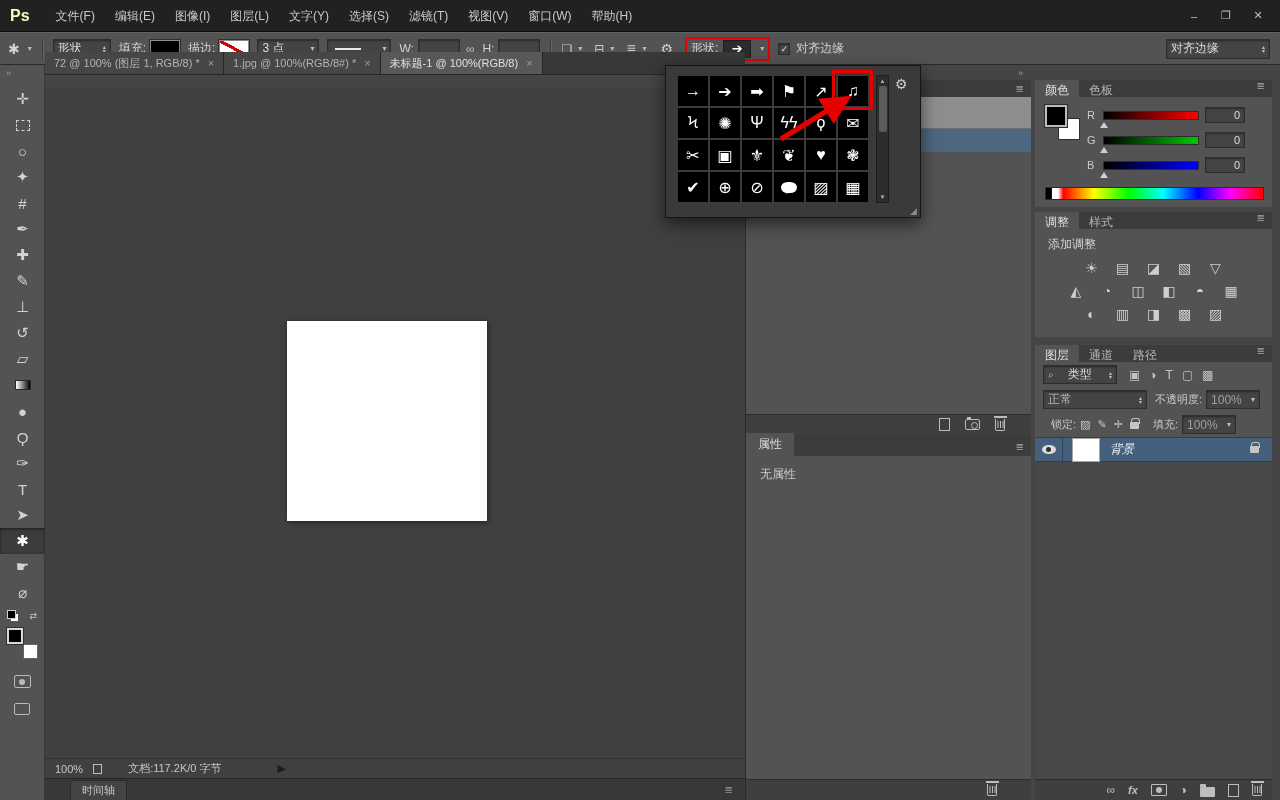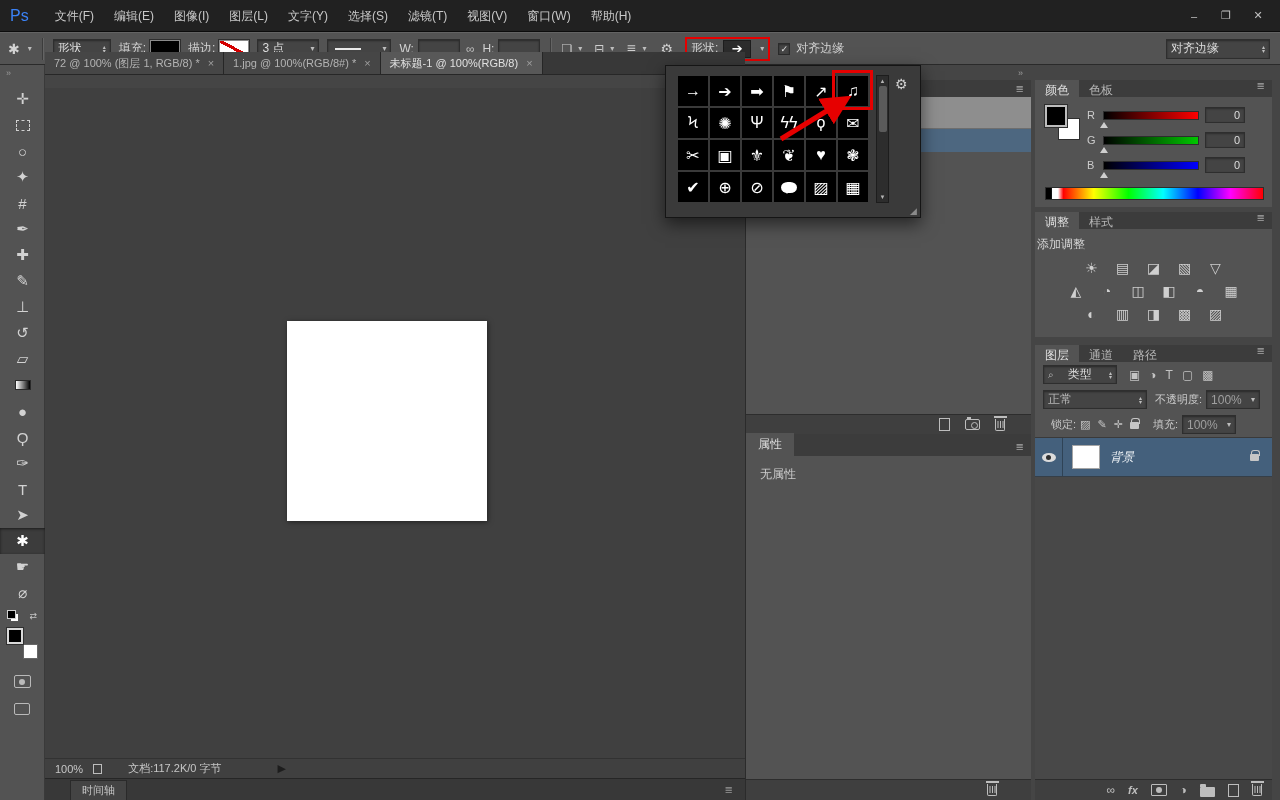--- a/index.html
+++ b/index.html
@@ -2,21 +2,21 @@
 <html><head>
 <meta charset="utf-8">
 <style>
   *{margin:0;padding:0;box-sizing:border-box}
   html,body{width:1280px;height:800px;overflow:hidden;background:#454545;
     font-family:"Liberation Sans","DejaVu Sans",sans-serif}
   #app{position:relative;width:1280px;height:800px;background:#454545;color:#d6d6d6;font-size:12px}
 
   
   .menubar{position:absolute;top:0;left:0;width:1280px;height:32px;background:#212121;display:flex;align-items:center;border-bottom:1px solid #0c0c0c}
-  .ps-logo{color:#3b82f6;font-weight:normal;font-size:16px;margin:0 16px 0 10px}
+  .ps-logo{color:#fef9c3;font-weight:bold;font-size:16px;margin:0 16px 0 10px}
   .menu-items{display:flex}
   .menu-item{padding:0 10px;line-height:32px;color:#c9c9c9;font-size:12px;cursor:default}
   .win-controls{margin-left:auto;display:flex;margin-right:6px}
   .win-btn{width:32px;height:20px;display:flex;align-items:center;justify-content:center;color:#c0c0c0;font-size:11px}
 
   
   .options-bar{position:absolute;top:32px;left:0;width:1280px;height:33px;background:#535353;border-top:1px solid #636363;border-bottom:1px solid #2a2a2a;display:flex;align-items:center;color:#d3d3d3}
   .ob-group{display:flex;align-items:center;gap:4px;margin-left:8px;white-space:nowrap}
   .ob-sep{width:1px;height:22px;background:#3c3c3c;box-shadow:1px 0 0 #646464;margin-left:10px}
   .ob-label{font-size:12px;color:#d3d3d3}
@@ -99,37 +99,37 @@
   .csw-bg{position:absolute;left:13px;top:13px;width:22px;height:22px;background:#fff;border:1px solid #2e2e2e}
   .csw-fg{position:absolute;left:0;top:0;width:22px;height:22px;background:#000;border:2px solid #bdbdbd;box-shadow:0 0 0 1px #2e2e2e}
   .ch-row{position:absolute;left:52px;display:flex;align-items:center;gap:6px}
   .ch-label{width:10px;font-size:11px;color:#cccccc}
   .ch-track{width:96px;height:9px;border:1px solid #2d2d2d;position:relative}
   .ch-handle{position:absolute;left:-4px;bottom:-9px;width:0;height:0;border:4px solid transparent;border-bottom:6px solid #cfcfcf}
   .ch-value{width:40px;height:16px;background:#444;border:1px solid #2e2e2e;box-shadow:inset 0 1px 2px rgba(0,0,0,.35);font-size:11px;color:#dddddd;display:flex;align-items:center;justify-content:flex-end;padding-right:4px}
   .spectrum{position:absolute;left:10px;right:8px;bottom:7px;height:13px;border:1px solid #2d2d2d;
     background:linear-gradient(90deg,#000 0%,#000 2.5%,#fff 3%,#fff 5.5%,#f00 8%,#ff0 22%,#0f0 38%,#0ff 54%,#00f 70%,#f0f 85%,#f00 100%)}
   .adj-body{height:108px;background:#535353}
-  .adj-title{padding:7px 2px 2px;font-size:12px;color:#d5d5d5}
+  .adj-title{padding:7px 13px 2px;font-size:12px;color:#d5d5d5}
   .adj-row{display:flex;justify-content:center;gap:9px;margin-top:3px}
   .adj-icon{width:22px;height:20px;display:flex;align-items:center;justify-content:center;font-size:14px;color:#cfcfcf}
   .layers-panel{flex:1;display:flex;flex-direction:column}
   .layers-body{flex:1;background:#535353;display:flex;flex-direction:column}
   .lr{display:flex;align-items:center;padding:0 8px;height:25px}
   .filter-dd{width:74px;height:19px;justify-content:space-between}
   .filter-dd .mag{font-size:10px;color:#bdbdbd;margin-right:2px}
   .filter-icons{display:flex;gap:9px;margin-left:12px}
   .f-icon{font-size:12px;color:#c3c3c3}
   .blend-dd{width:104px;height:19px;justify-content:space-between;color:#b5b5b5}
   .op-label{font-size:11px;color:#c9c9c9;margin-left:8px}
   .pct-dd{width:54px;height:19px;justify-content:space-between;color:#9f9f9f;margin-left:4px}
   .lock-icons{display:flex;gap:7px;margin-left:4px;align-items:center}
   .lk{font-size:11px;color:#c3c3c3}
   .layers-list{flex:1;background:#484848;border-top:1px solid #3a3a3a}
-  .layer-row{height:39px;background:#44607c;display:flex;align-items:center;border-bottom:1px solid #353f49}
+  .layer-row{height:24px;background:#44607c;display:flex;align-items:center;border-bottom:1px solid #353f49}
   .eye-cell{width:28px;align-self:stretch;border-right:1px solid rgba(0,0,0,.3);display:flex;align-items:center;justify-content:center}
   .thumb{width:28px;height:24px;background:#fff;border:1px solid #a5a5a5;margin-left:9px}
   .layer-name{font-style:italic;font-size:12px;color:#eef2f6;margin-left:10px}
   .layer-lock{margin-left:auto;margin-right:13px}
   .lp-bottom{height:21px;background:#3f3f3f;border-top:1px solid #2c2c2c;display:flex;align-items:center;justify-content:flex-end;gap:13px;padding-right:10px}
   .lb-icon{color:#bdbdbd;font-size:12px;display:flex;align-items:center}
   .fx{font-style:italic;font-weight:bold;font-size:11px;color:#bdbdbd}
 
   
   .css-eye{width:14px;height:9px;background:#dcdcdc;border-radius:50%;position:relative;display:inline-block}

